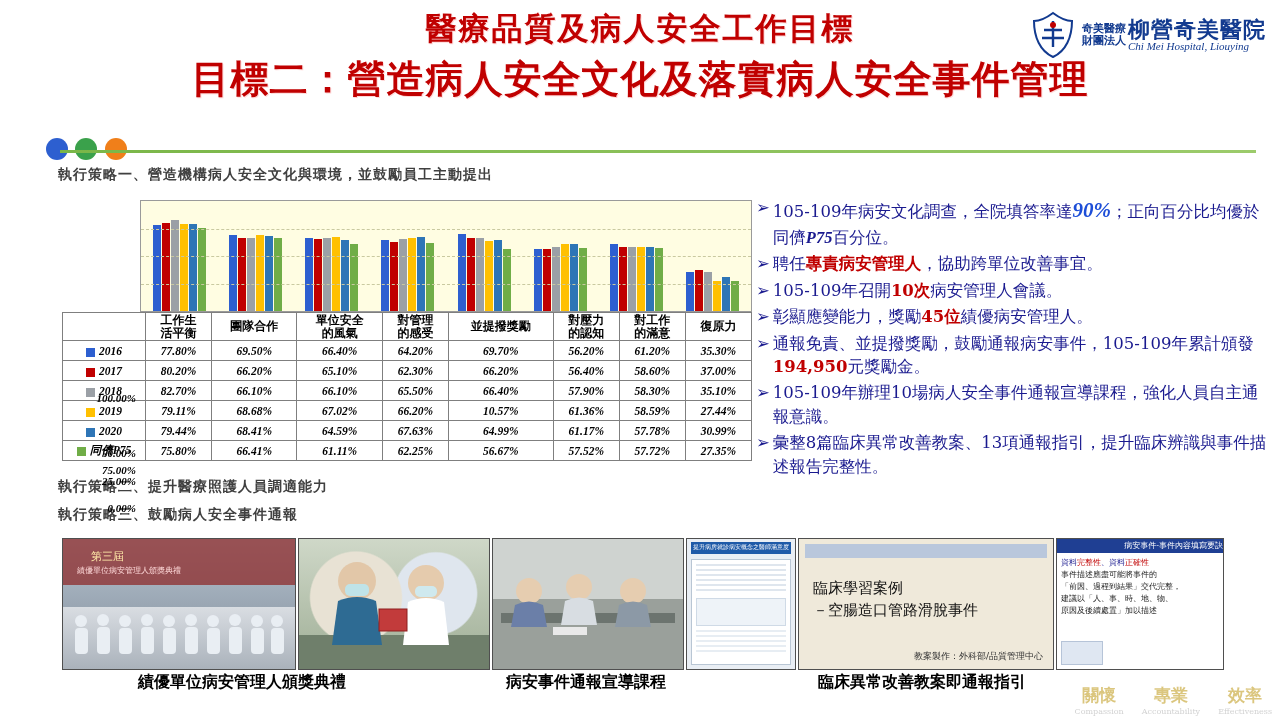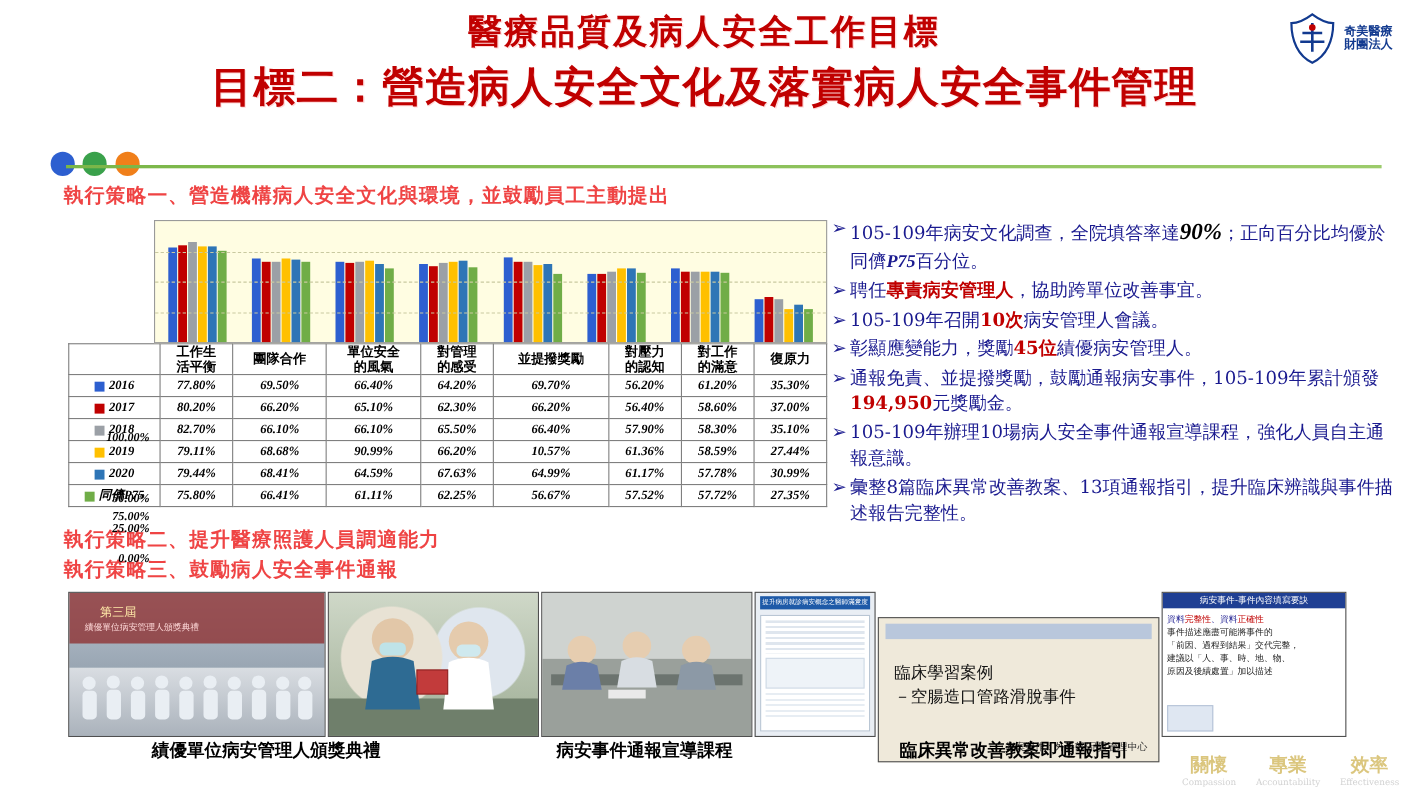--- a/index.html
+++ b/index.html
@@ -28,21 +28,21 @@
   .logo-en{font-family:"Liberation Serif",serif;font-size:11px;color:#123a8f;font-style:italic;}
   .rule{position:absolute;left:60px;top:150px;width:1196px;height:3px;
         background:linear-gradient(to right,#7ab648,#9ccb6b);}
   .dots{position:absolute;left:46px;top:138px;}
   .dot{width:22px;height:22px;border-radius:50%;display:inline-block;margin-right:3px;}
   .d1{background:#2d5fd0;} .d2{background:#3aa14b;} .d3{background:#f07f1a;}
 
   
   .strategy{
     position:absolute;font-family:"DejaVu Serif",serif;font-weight:bold;
-    font-size:18px;color:#ef4444;letter-spacing:1px;
+    font-size:14px;color:#404040;letter-spacing:1px;
   }
   #s1{left:58px;top:166px;}
   #s2{left:58px;top:478px;}
   #s3{left:58px;top:506px;}
 
   
   .chart-wrap{position:absolute;left:62px;top:200px;width:690px;}
   .chart-area{position:relative;height:110px;margin-left:78px;border:1px solid #9a9a9a;
               background:#FFFDE2;}
   .gridline{position:absolute;left:0;right:0;border-top:1px dashed #c9c9a0;}
@@ -62,21 +62,21 @@
   td.rowhead{width:78px;text-align:left;padding-left:2px;font-style:italic;}
   .legend-chip{display:inline-block;width:9px;height:9px;margin-right:4px;vertical-align:middle;}
 
   
   .bullets{position:absolute;left:756px;top:196px;width:516px;
            font-family:"DejaVu Serif",serif;font-size:16.5px;color:#1a1a8f;line-height:1.42;}
   .bul{display:flex;margin-bottom:3px;}
   .arrow{color:#1a1a8f;margin-right:3px;flex:0 0 auto;}
   .btxt{flex:1;}
   .hl-red{color:#C00000;font-weight:bold;}
-  .hl-big{font-size:21px;font-weight:bold;color:#000000;font-family:"Liberation Serif",serif;font-style:italic;}
+  .hl-big{font-size:21px;font-weight:bold;color:#1d4ed8;font-family:"Liberation Serif",serif;font-style:italic;}
 
   
   .photos{position:absolute;left:62px;top:538px;width:1160px;height:130px;}
   .ph{position:absolute;top:0;height:130px;border:1px solid #4f4f4f;overflow:hidden;}
   .caption{position:absolute;top:672px;font-family:"DejaVu Serif",serif;font-weight:bold;font-size:16px;color:#000;}
 
   .fade-cover{position:absolute;left:756px;top:526px;width:520px;height:22px;
               background:linear-gradient(to bottom,rgba(255,255,255,0) 0%,#fff 70%);}
 
   
@@ -96,20 +96,24 @@
 <div class="logo">
   <div class="logo-mark">
     <svg width="46" height="48" viewBox="0 0 46 48">
       <path d="M23 2 C31 8 38 10 42 10 C42 26 36 40 23 46 C10 40 4 26 4 10 C8 10 15 8 23 2 Z" fill="#ffffff" stroke="#123a8f" stroke-width="2"></path>
       <path d="M23 10 L23 36 M14 19 L32 19 M12 27 L34 27" stroke="#123a8f" stroke-width="2.4" fill="none"></path>
       <circle cx="23" cy="14" r="3" fill="#c00000"></circle>
     </svg>
   </div>
   <div class="logo-text">
     <div class="logo-cn">奇美醫療<br>財團法人</div>
+  </div>
+  <div class="logo-text" style="margin-left:2px;">
+    <div class="logo-big">柳營奇美醫院</div>
+    <div class="logo-en">Chi Mei Hospital, Liouying</div>
   </div>
 </div>
 
 <div class="dots">
   <span class="dot d1"></span>
   <span class="dot d2"></span>
   <span class="dot d3"></span>
 </div>
 <div class="rule"></div>
 
@@ -241,21 +245,21 @@
           <td>65.50%</td>
           <td>66.40%</td>
           <td>57.90%</td>
           <td>58.30%</td>
           <td>35.10%</td>
         </tr>
         <tr>
           <td class="rowhead"><span class="legend-chip" style="background: rgb(255, 192, 0);"></span><span>2019</span></td>
           <td>79.11%</td>
           <td>68.68%</td>
-          <td>90.99%</td>
+          <td>67.02%</td>
           <td>66.20%</td>
           <td>10.57%</td>
           <td>61.36%</td>
           <td>58.59%</td>
           <td>27.44%</td>
         </tr>
         <tr>
           <td class="rowhead"><span class="legend-chip" style="background: rgb(46, 117, 182);"></span><span>2020</span></td>
           <td>79.44%</td>
           <td>68.41%</td>
@@ -382,30 +386,30 @@
   <div class="ph" style="left:624px;width:108px;background:#e9eef4;">
     <div style="position:absolute;left:4px;top:3px;right:4px;height:12px;background:#1e5aa8;"></div>
     <div style="position:absolute;left:6px;top:4px;color:#fff;font-size:6px;font-family:'DejaVu Serif',serif;">提升病房就診病安概念之醫師滿意度</div>
     <div style="position:absolute;left:4px;top:20px;right:4px;bottom:4px;background:#ffffff;border:1px solid #b9c6d4;">
       <div style="margin:4px;height:30px;background:repeating-linear-gradient(#dfe6ee 0 2px,#fff 2px 5px);"></div>
       <div style="margin:4px;height:26px;background:#eef3f8;border:1px solid #cfdae6;"></div>
       <div style="margin:4px;height:24px;background:repeating-linear-gradient(#e7edf3 0 2px,#fff 2px 5px);"></div>
     </div>
   </div>
 
-  <div class="ph" style="left:736px;width:254px;background:#efe9da;margin-top:23px;">
+  <div class="ph" style="left:736px;width:254px;background:#efe9da;">
     <div style="position:absolute;left:6px;top:5px;right:6px;height:14px;background:#b9c7dc;"></div>
     <div style="position:absolute;left:14px;top:40px;font-family:'DejaVu Serif',serif;font-size:15px;color:#111;">臨床學習案例</div>
     <div style="position:absolute;left:14px;top:62px;font-family:'DejaVu Serif',serif;font-size:15px;color:#111;">－空腸造口管路滑脫事件</div>
     <div style="position:absolute;right:10px;bottom:6px;font-family:'DejaVu Serif',serif;font-size:9px;color:#333;">教案製作：外科部/品質管理中心</div>
   </div>
 
   <div class="ph" style="left:994px;width:166px;background:#ffffff;">
     <div style="position:absolute;left:0;top:0;width:100%;height:14px;background:#1f3f93;color:#fff;
-                font-family:'DejaVu Serif',serif;font-size:8px;text-align:center;line-height:14px;">病安事件-事件內容填寫要訣</div>
+                font-family:'DejaVu Serif',serif;font-size:8px;text-align:right;line-height:14px;">病安事件-事件內容填寫要訣</div>
     <div style="position:absolute;left:4px;top:18px;right:4px;font-family:'DejaVu Serif',serif;font-size:8px;color:#1a1a8f;line-height:1.5;">
       <div>資料<span style="color:#c00000;">完整性</span>、資料<span style="color:#c00000;text-align:center;">正確性</span></div>
       <div style="color:#222;">事件描述應盡可能將事件的</div>
       <div style="color:#222;">「前因、過程到結果」交代完整，</div>
       <div style="color:#222;">建議以「人、事、時、地、物、</div>
       <div style="color:#222;">原因及後續處置」加以描述</div>
     </div>
     <div style="position:absolute;left:4px;bottom:4px;width:40px;height:22px;background:#dfe7f2;border:1px solid #b6c4d8;"></div>
   </div>
 </div>

